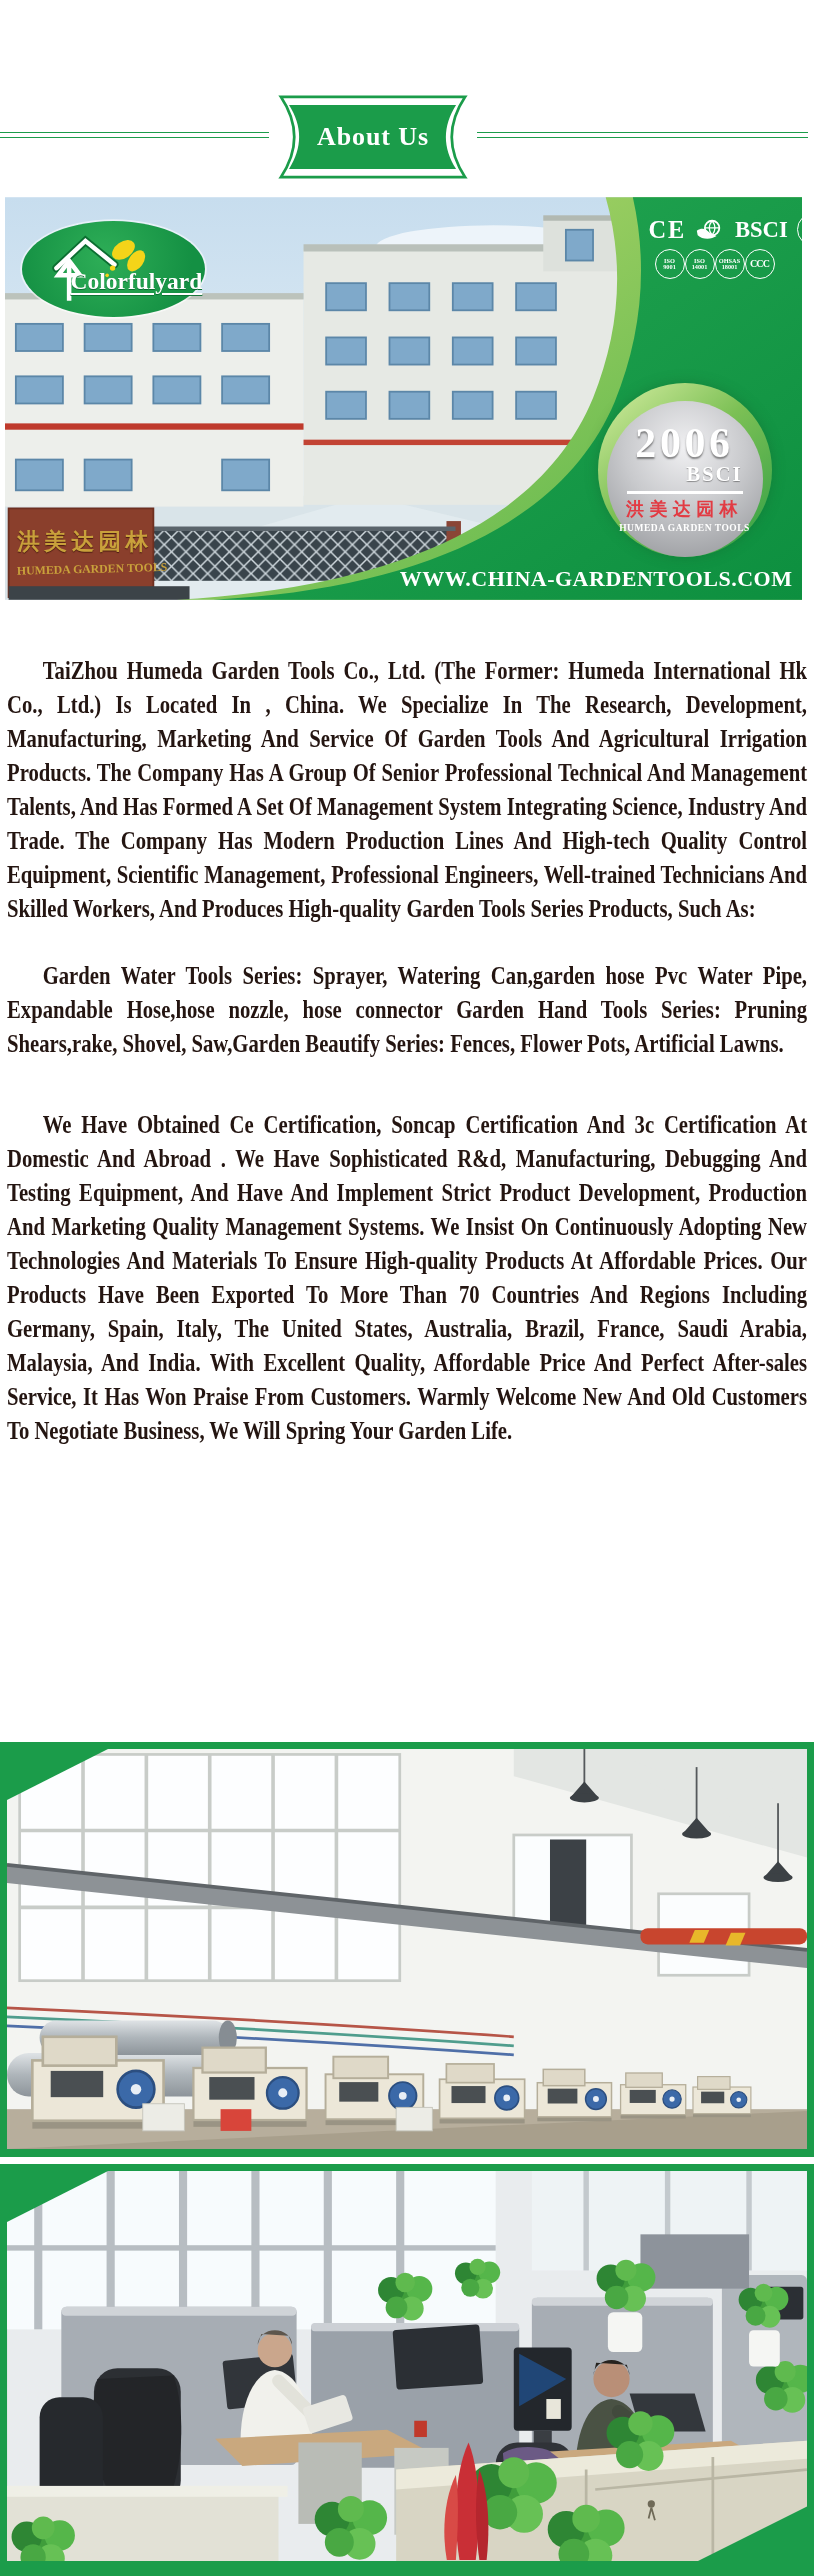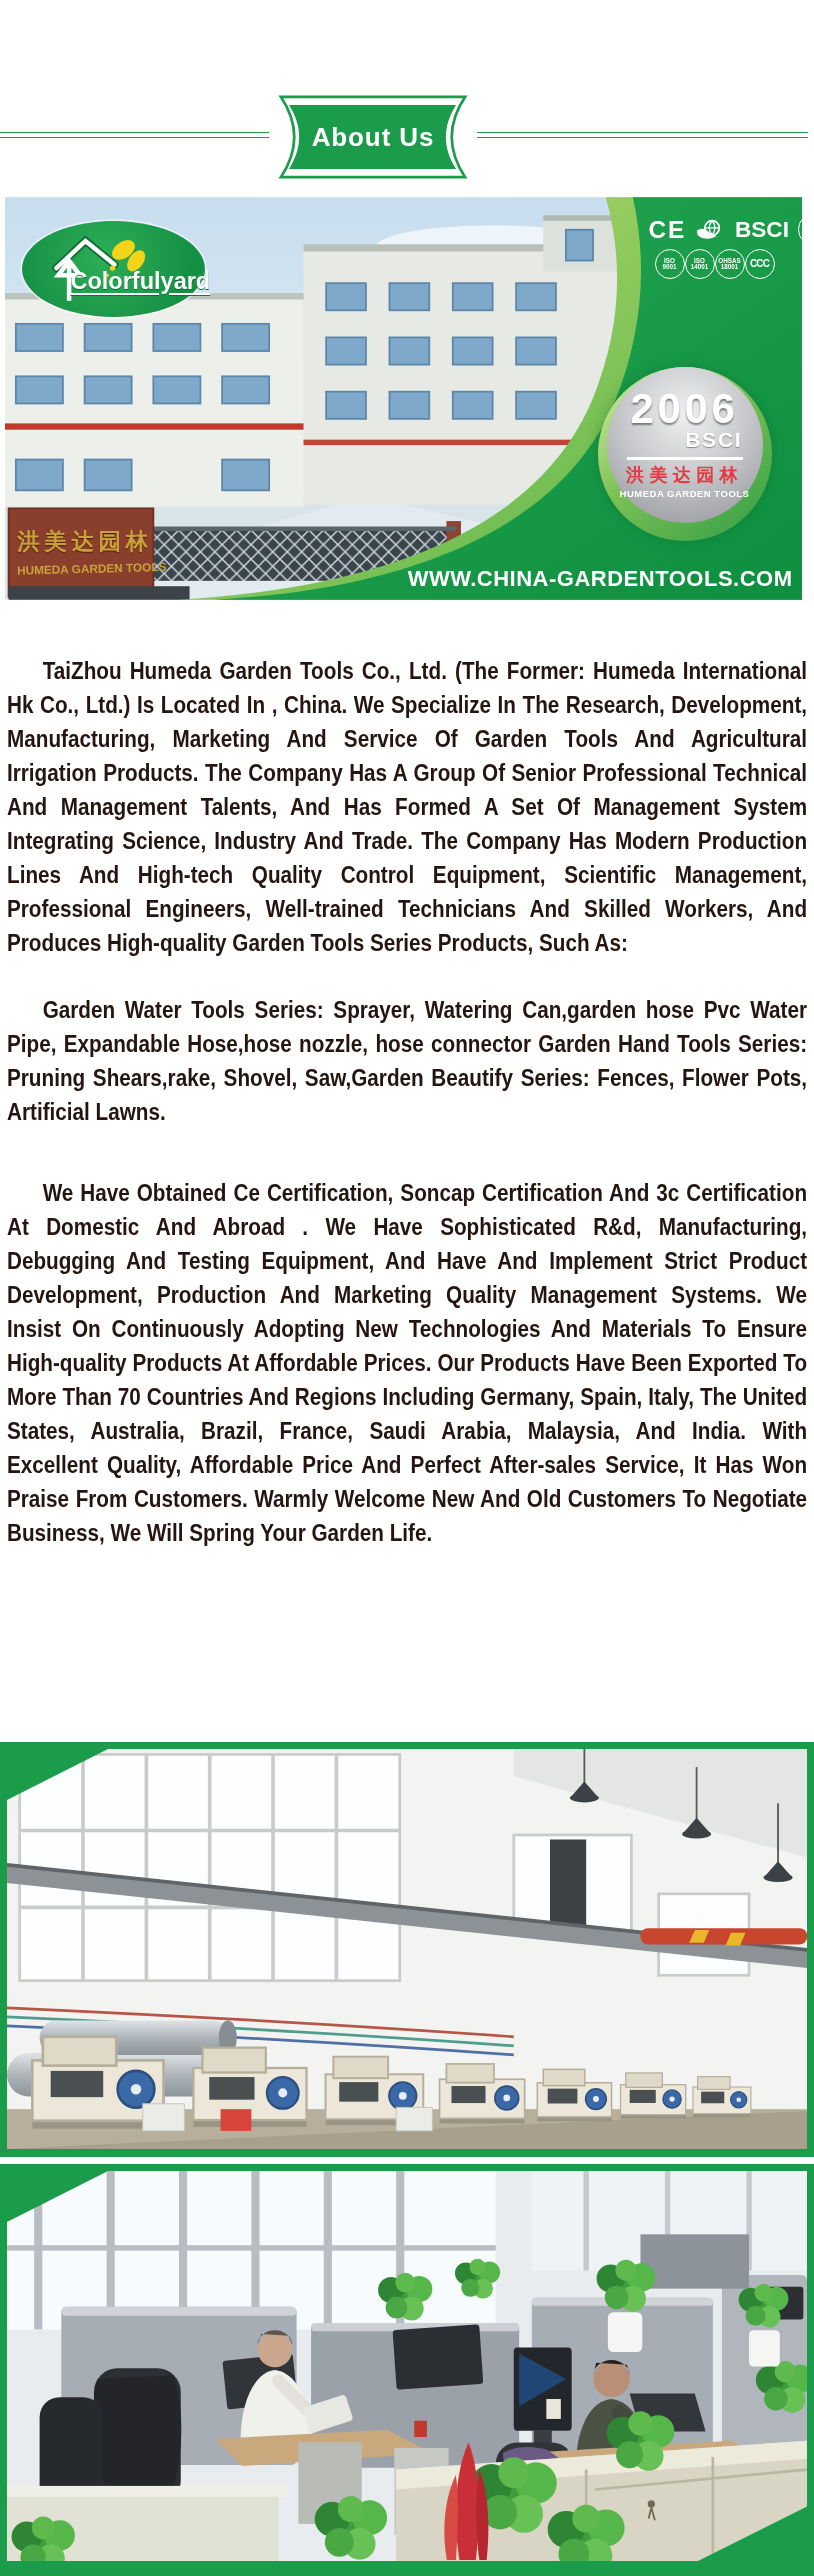--- a/index.html
+++ b/index.html
@@ -1,17 +1,17 @@
 <!DOCTYPE html>
 <html style="font-size:14.5px"><head>
 <meta charset="utf-8">
 <style>
   html,body{margin:0;padding:0;background:#ffffff;}
   #page{position:relative;width:815px;height:2576px;background:#fff;overflow:hidden;
-        font-family:Liberation Sans, sans-serif;}
+        font-family:Liberation Serif, serif;}
 
   
   .banner-line{position:absolute;height:1.8px;background:transparent;
      border-top:1.8px solid #1b9c4a;border-bottom:1.8px solid #1b9c4a;box-sizing:content-box;padding-top:1.8px;background-clip:content-box;}
   .banner-badge{position:absolute;left:268px;top:95px;width:210px;height:84px;}
   .banner-badge svg{position:absolute;left:0;top:0;}
   .banner-title{position:absolute;left:0;top:0;width:100%;height:100%;
      display:flex;align-items:center;justify-content:center;
      color:#fff;font-size:26px;font-weight:bold;letter-spacing:0.9px;}
 
@@ -31,23 +31,23 @@
   .cert-bsci{display:flex;align-items:center;gap:13px;font-size:22.6px;font-weight:bold;}
   .rohs{width:33px;height:33px;border:1.8px solid #fff;border-radius:50%;position:relative;
         display:flex;align-items:flex-end;justify-content:center;font-size:7.2px;font-weight:bold;color:#fff;padding-bottom:2.7px;box-sizing:border-box;}
   .rohs svg{position:absolute;top:2.7px;left:7.2px;}
   .cert-row2{position:absolute;left:650px;top:52px;display:flex;}
   .cbadge{width:30px;height:30px;border:1.8px solid #fff;border-radius:50%;color:#fff;
         display:flex;flex-direction:column;align-items:center;justify-content:center;line-height:6.3px;
         font-size:6.3px;font-weight:bold;box-sizing:border-box;text-align:center;}
   .cbadge .big{font-size:10px;line-height:10px;letter-spacing:-0.9px;}
 
-  .badge2006{position:absolute;left:593px;top:170px;width:174px;height:174px;border-radius:50%;
+  .badge2006{position:absolute;left:593px;top:186px;width:174px;height:174px;border-radius:50%;
         background:linear-gradient(140deg,#d9efa4 0%,#7cc055 45%,#2f9e45 100%);
-        display:flex;align-items:flex-start;justify-content:center;box-shadow:0 0 12.7px rgba(20,90,40,.35);}
+        display:flex;align-items:flex-end;justify-content:center;box-shadow:0 0 12.7px rgba(20,90,40,.35);}
   .badge2006-inner{width:156px;height:156px;border-radius:50%;
         background:radial-gradient(circle at 50% 30%,#f0f0f2 0%,#c9cacd 45%,#8e9094 100%);
         display:flex;flex-direction:column;align-items:center;justify-content:center;text-align:center;}
   .b-year{color:#fff;font-size:42px;font-weight:bold;letter-spacing:3.6px;line-height:40px;text-shadow:0 1.8px 1.8px rgba(60,60,60,.6);}
   .b-since{color:#fff;font-size:21px;font-weight:bold;letter-spacing:1.8px;line-height:22px;width:116px;text-align:right;text-shadow:0 0.9px 0.9px rgba(60,60,60,.5);}
   .b-div{width:116px;height:2.7px;background:#fff;margin:6.3px 0 5.4px 0;}
   .b-cn{color:#e23b43;font-size:18px;font-weight:bold;letter-spacing:5.4px;line-height:20px;white-space:nowrap;}
   .b-en{color:#fff;font-size:9.5px;font-weight:bold;letter-spacing:0.5px;line-height:12.7px;margin-top:2.7px;white-space:nowrap;}
 
   .factory-sign-text{position:absolute;left:12.7px;top:329px;width:136px;color:#c9a13b;}

